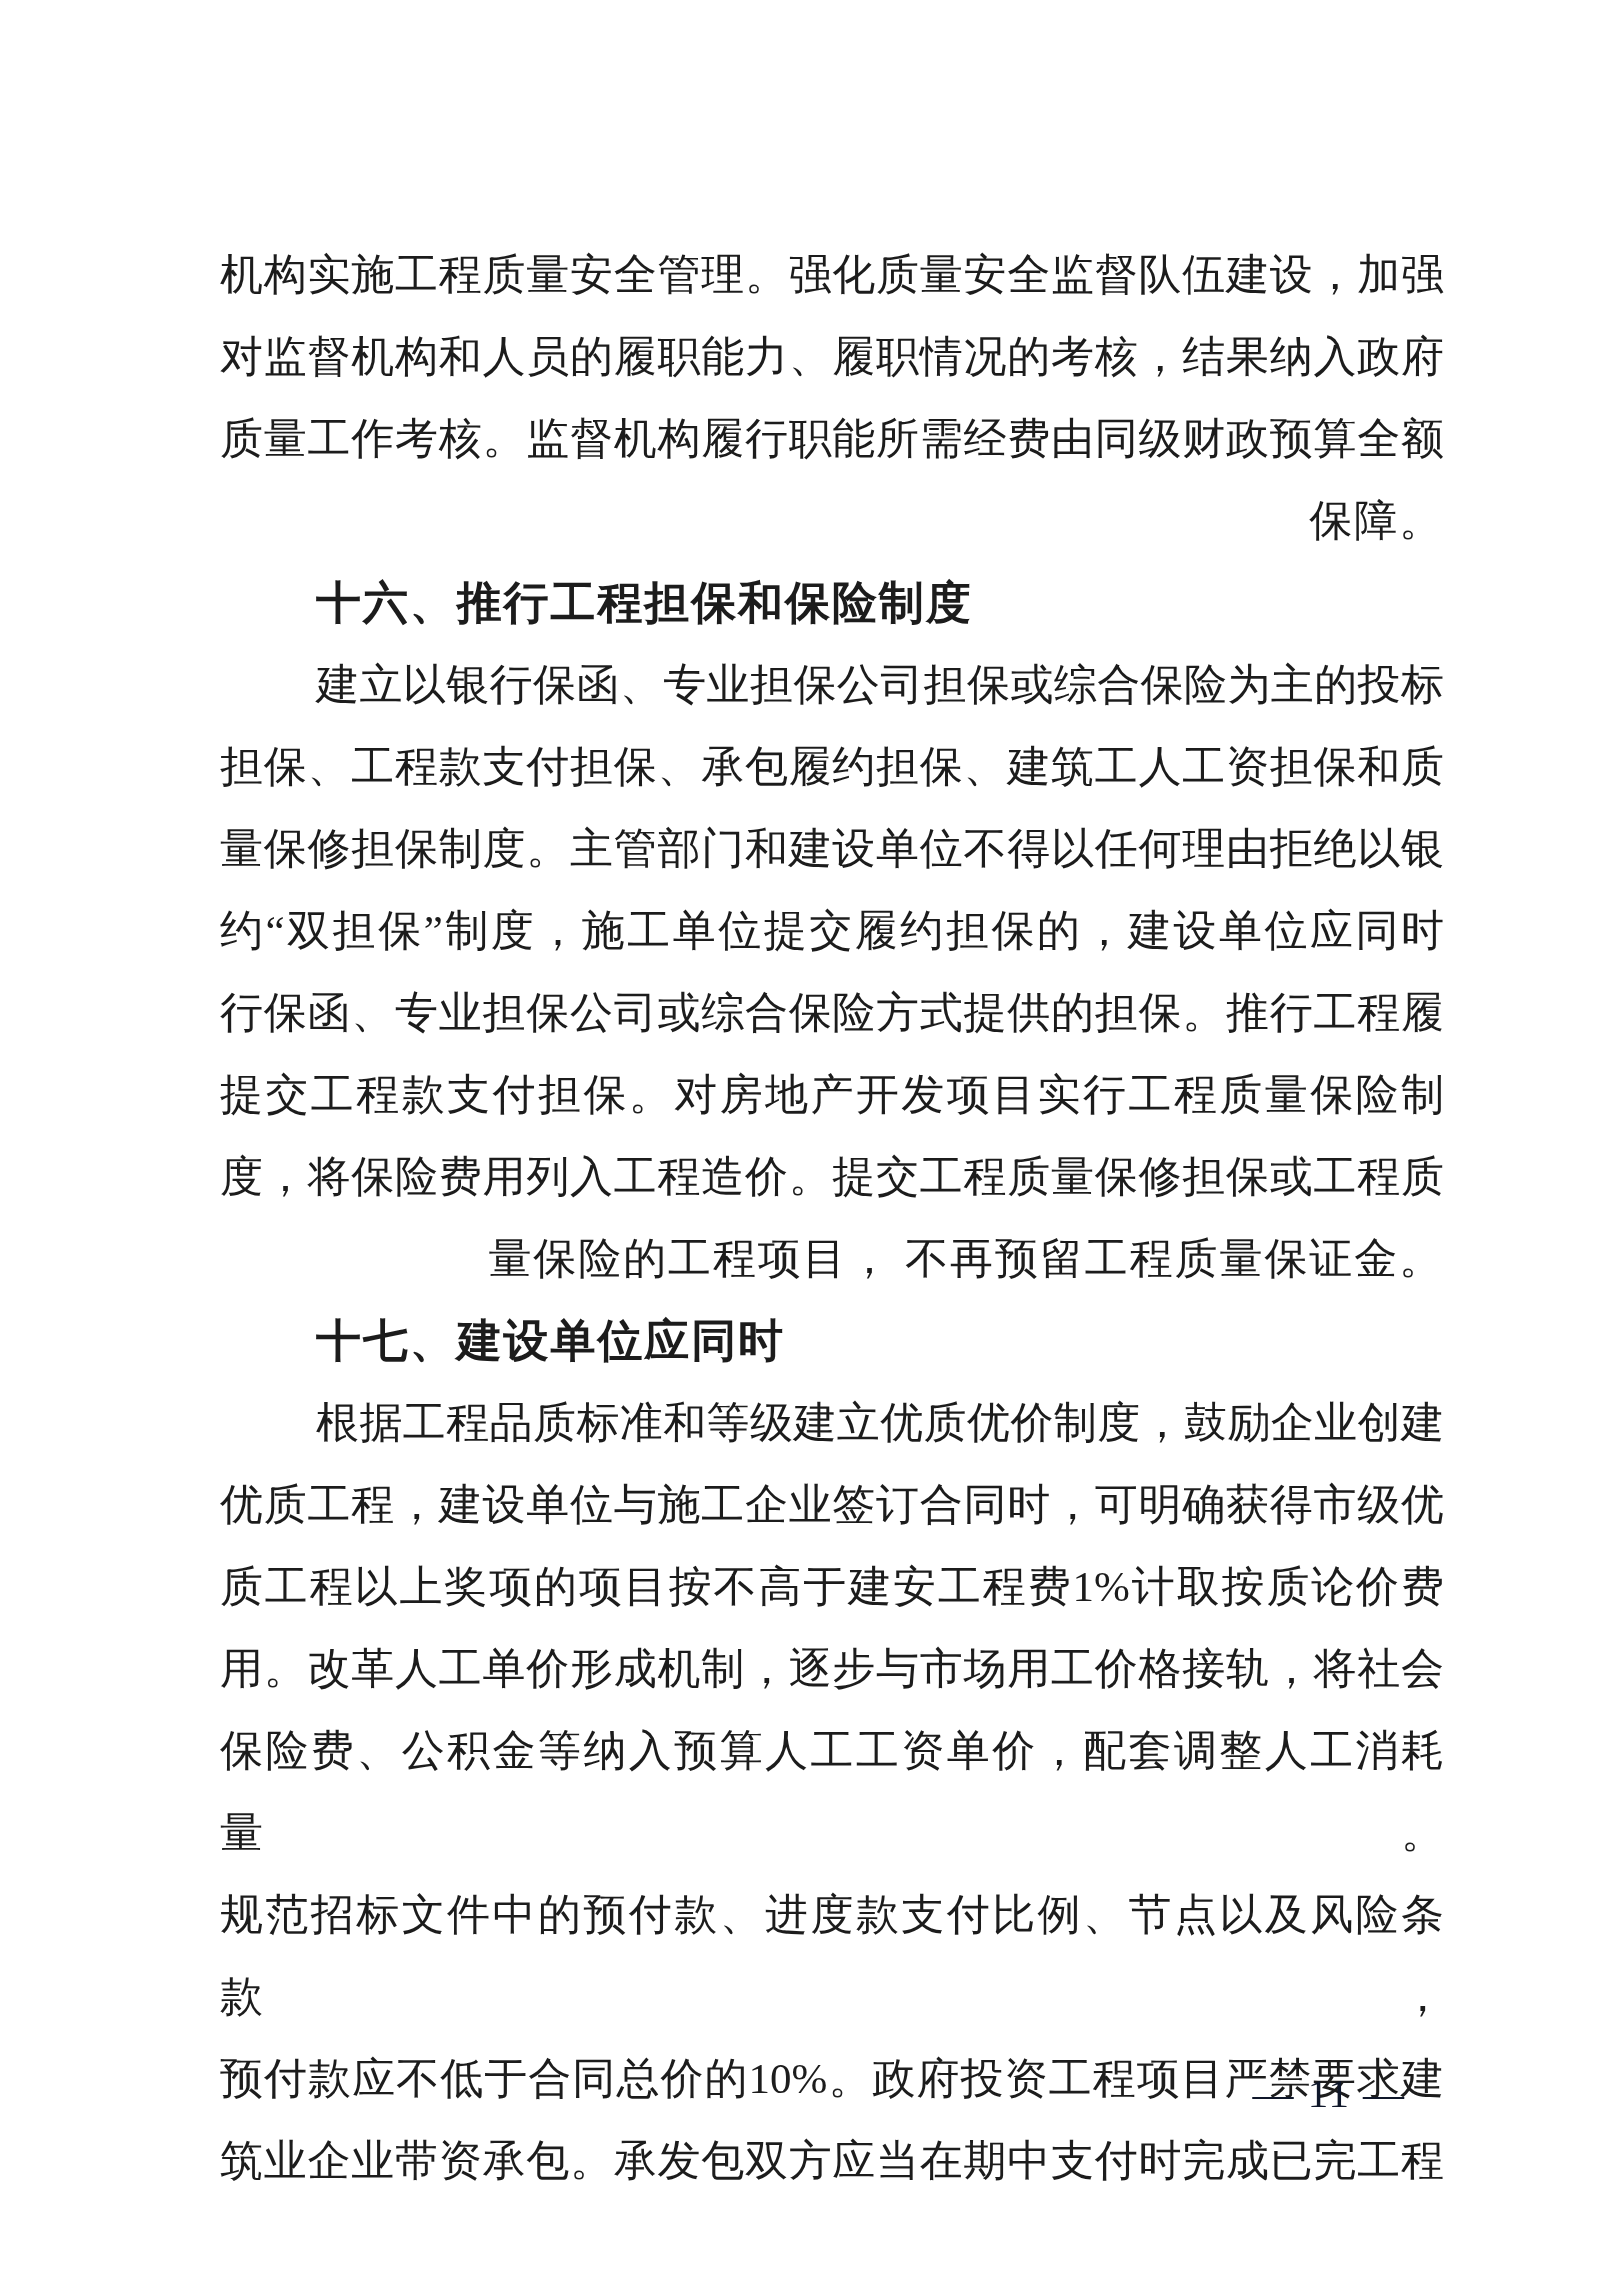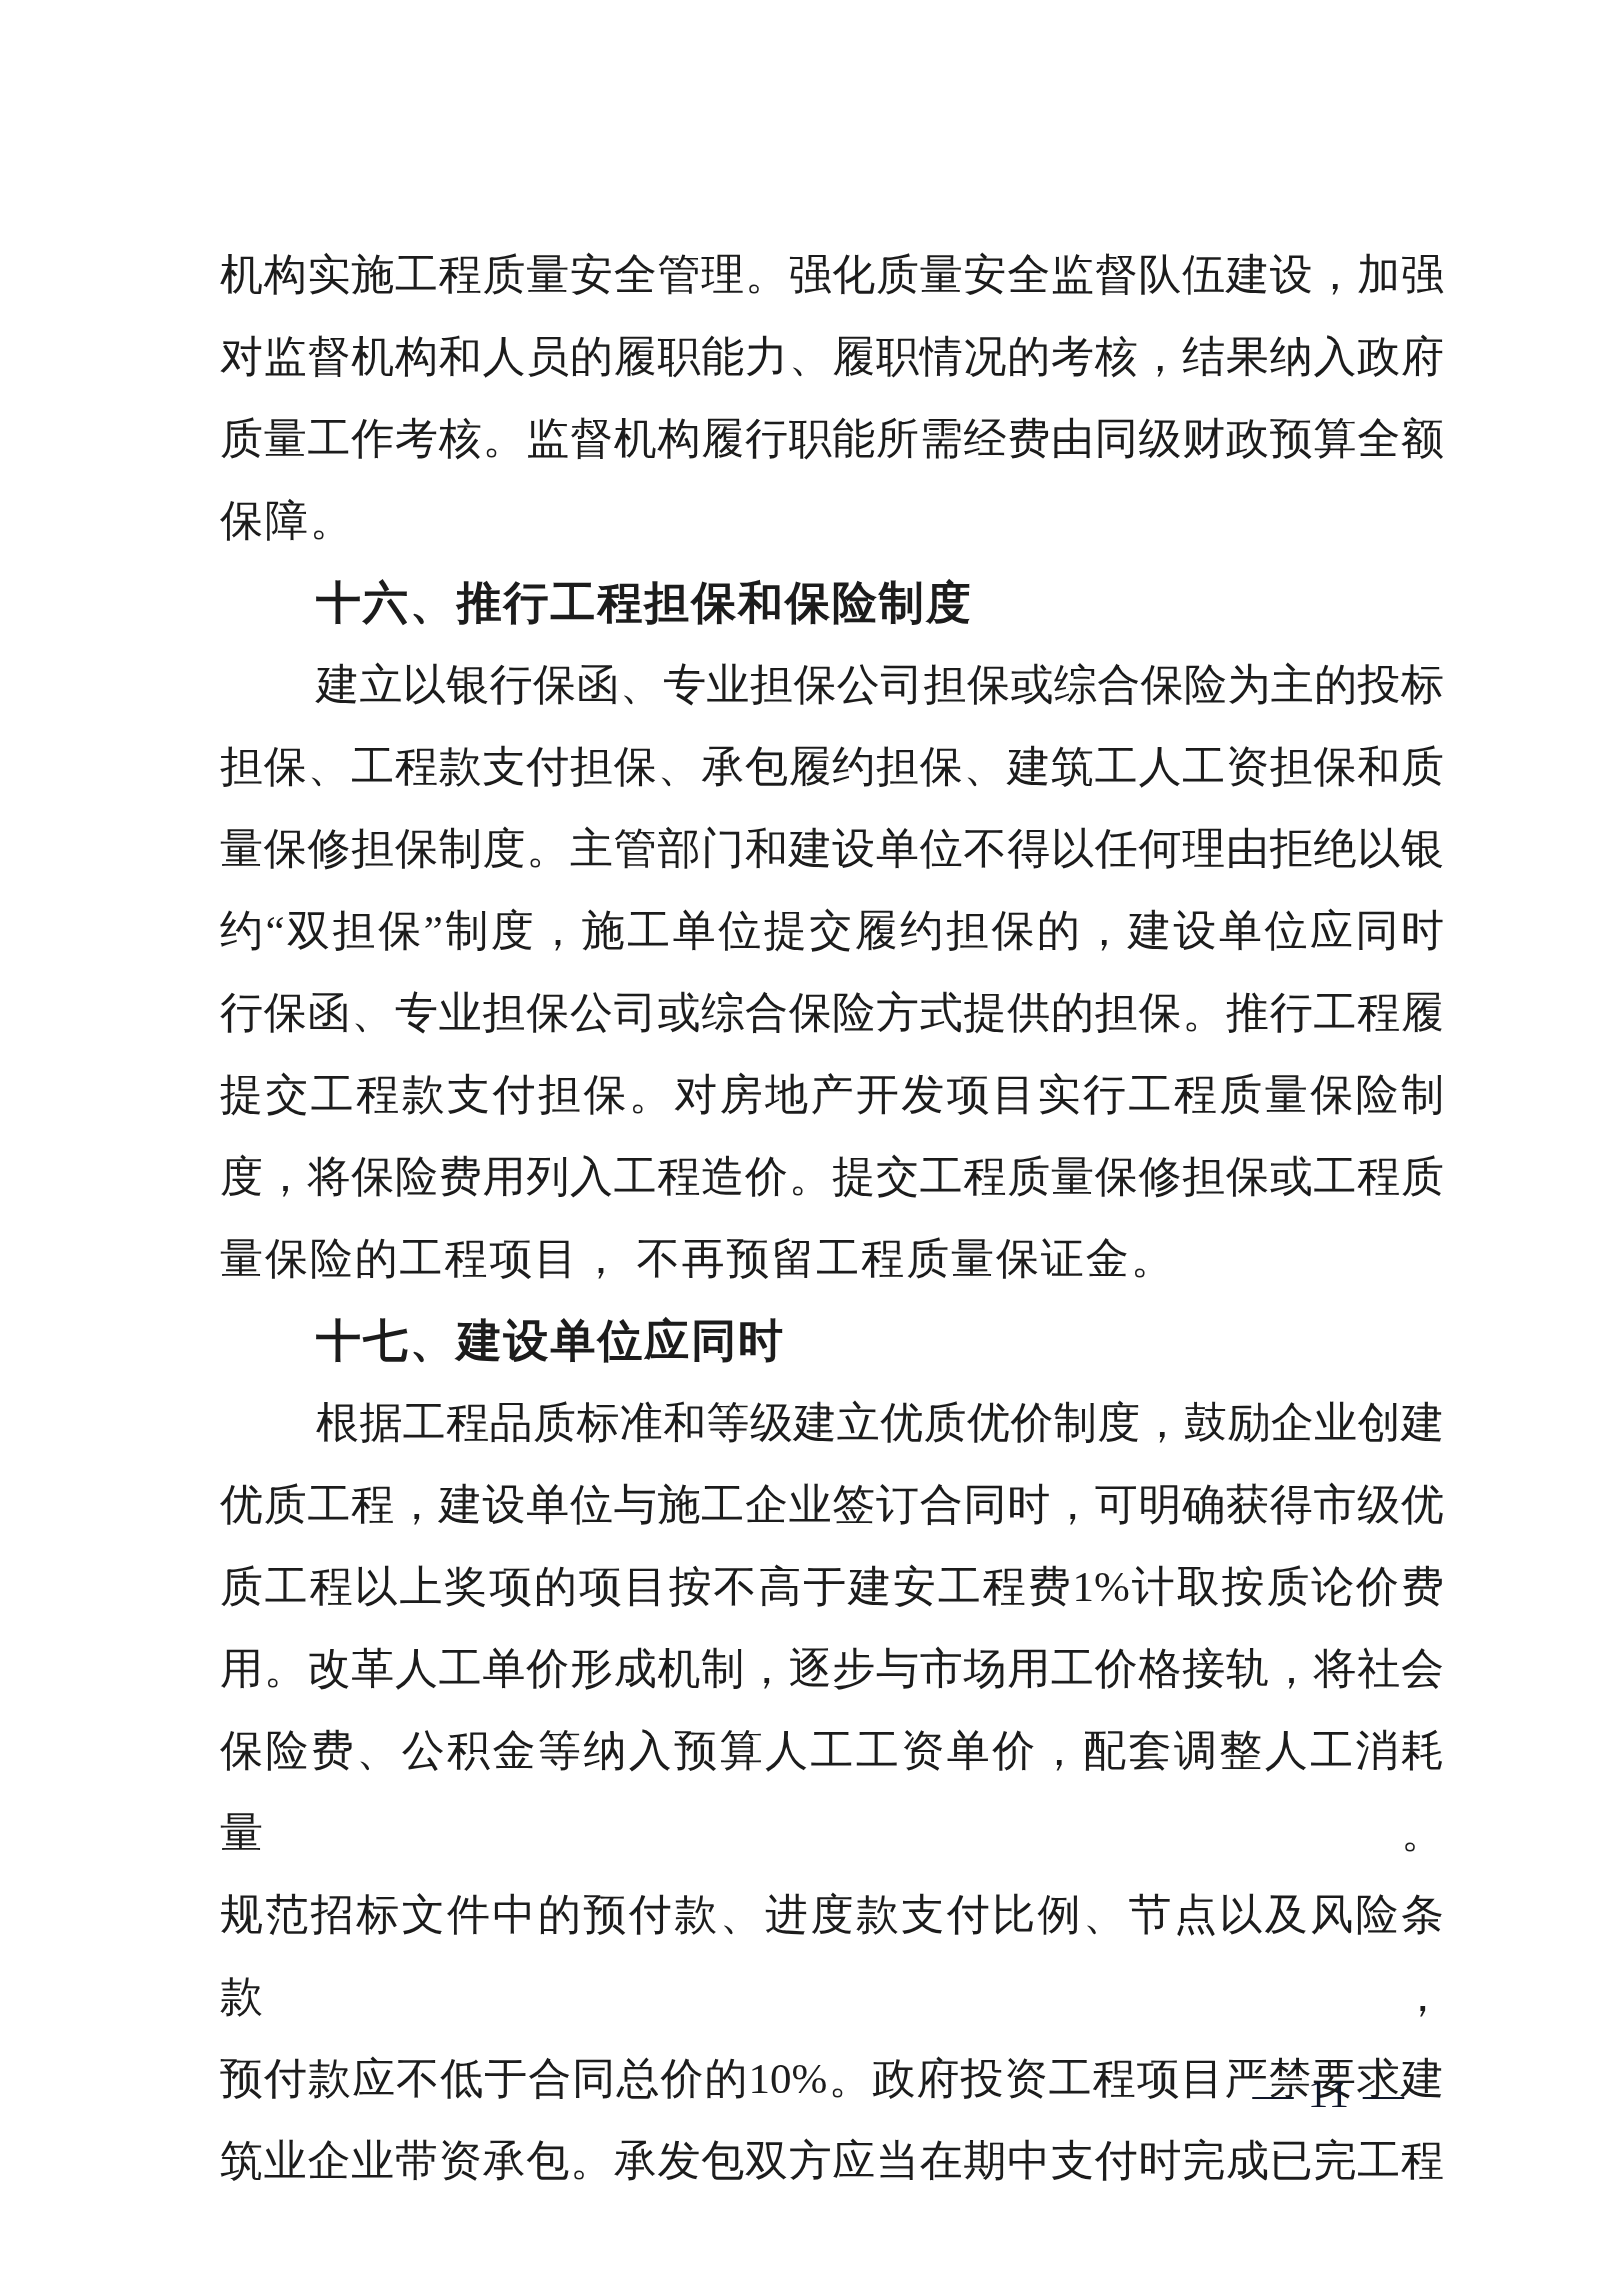--- a/index.html
+++ b/index.html
@@ -29,21 +29,21 @@
     white-space: normal;
   }
   .full {
     text-align: justify;
     text-align-last: justify;
   }
   .indent {
     text-indent: 96px;
   }
   .end {
-    text-align: left;
+    text-align: right;
     letter-spacing: 1.9px;
   }
   .heading {
     font-family: Liberation Serif, serif;
     font-weight: 700;
     font-size: 45px;
     line-height: 82px;
     text-indent: 96px;
     letter-spacing: 1.9px;
   }

